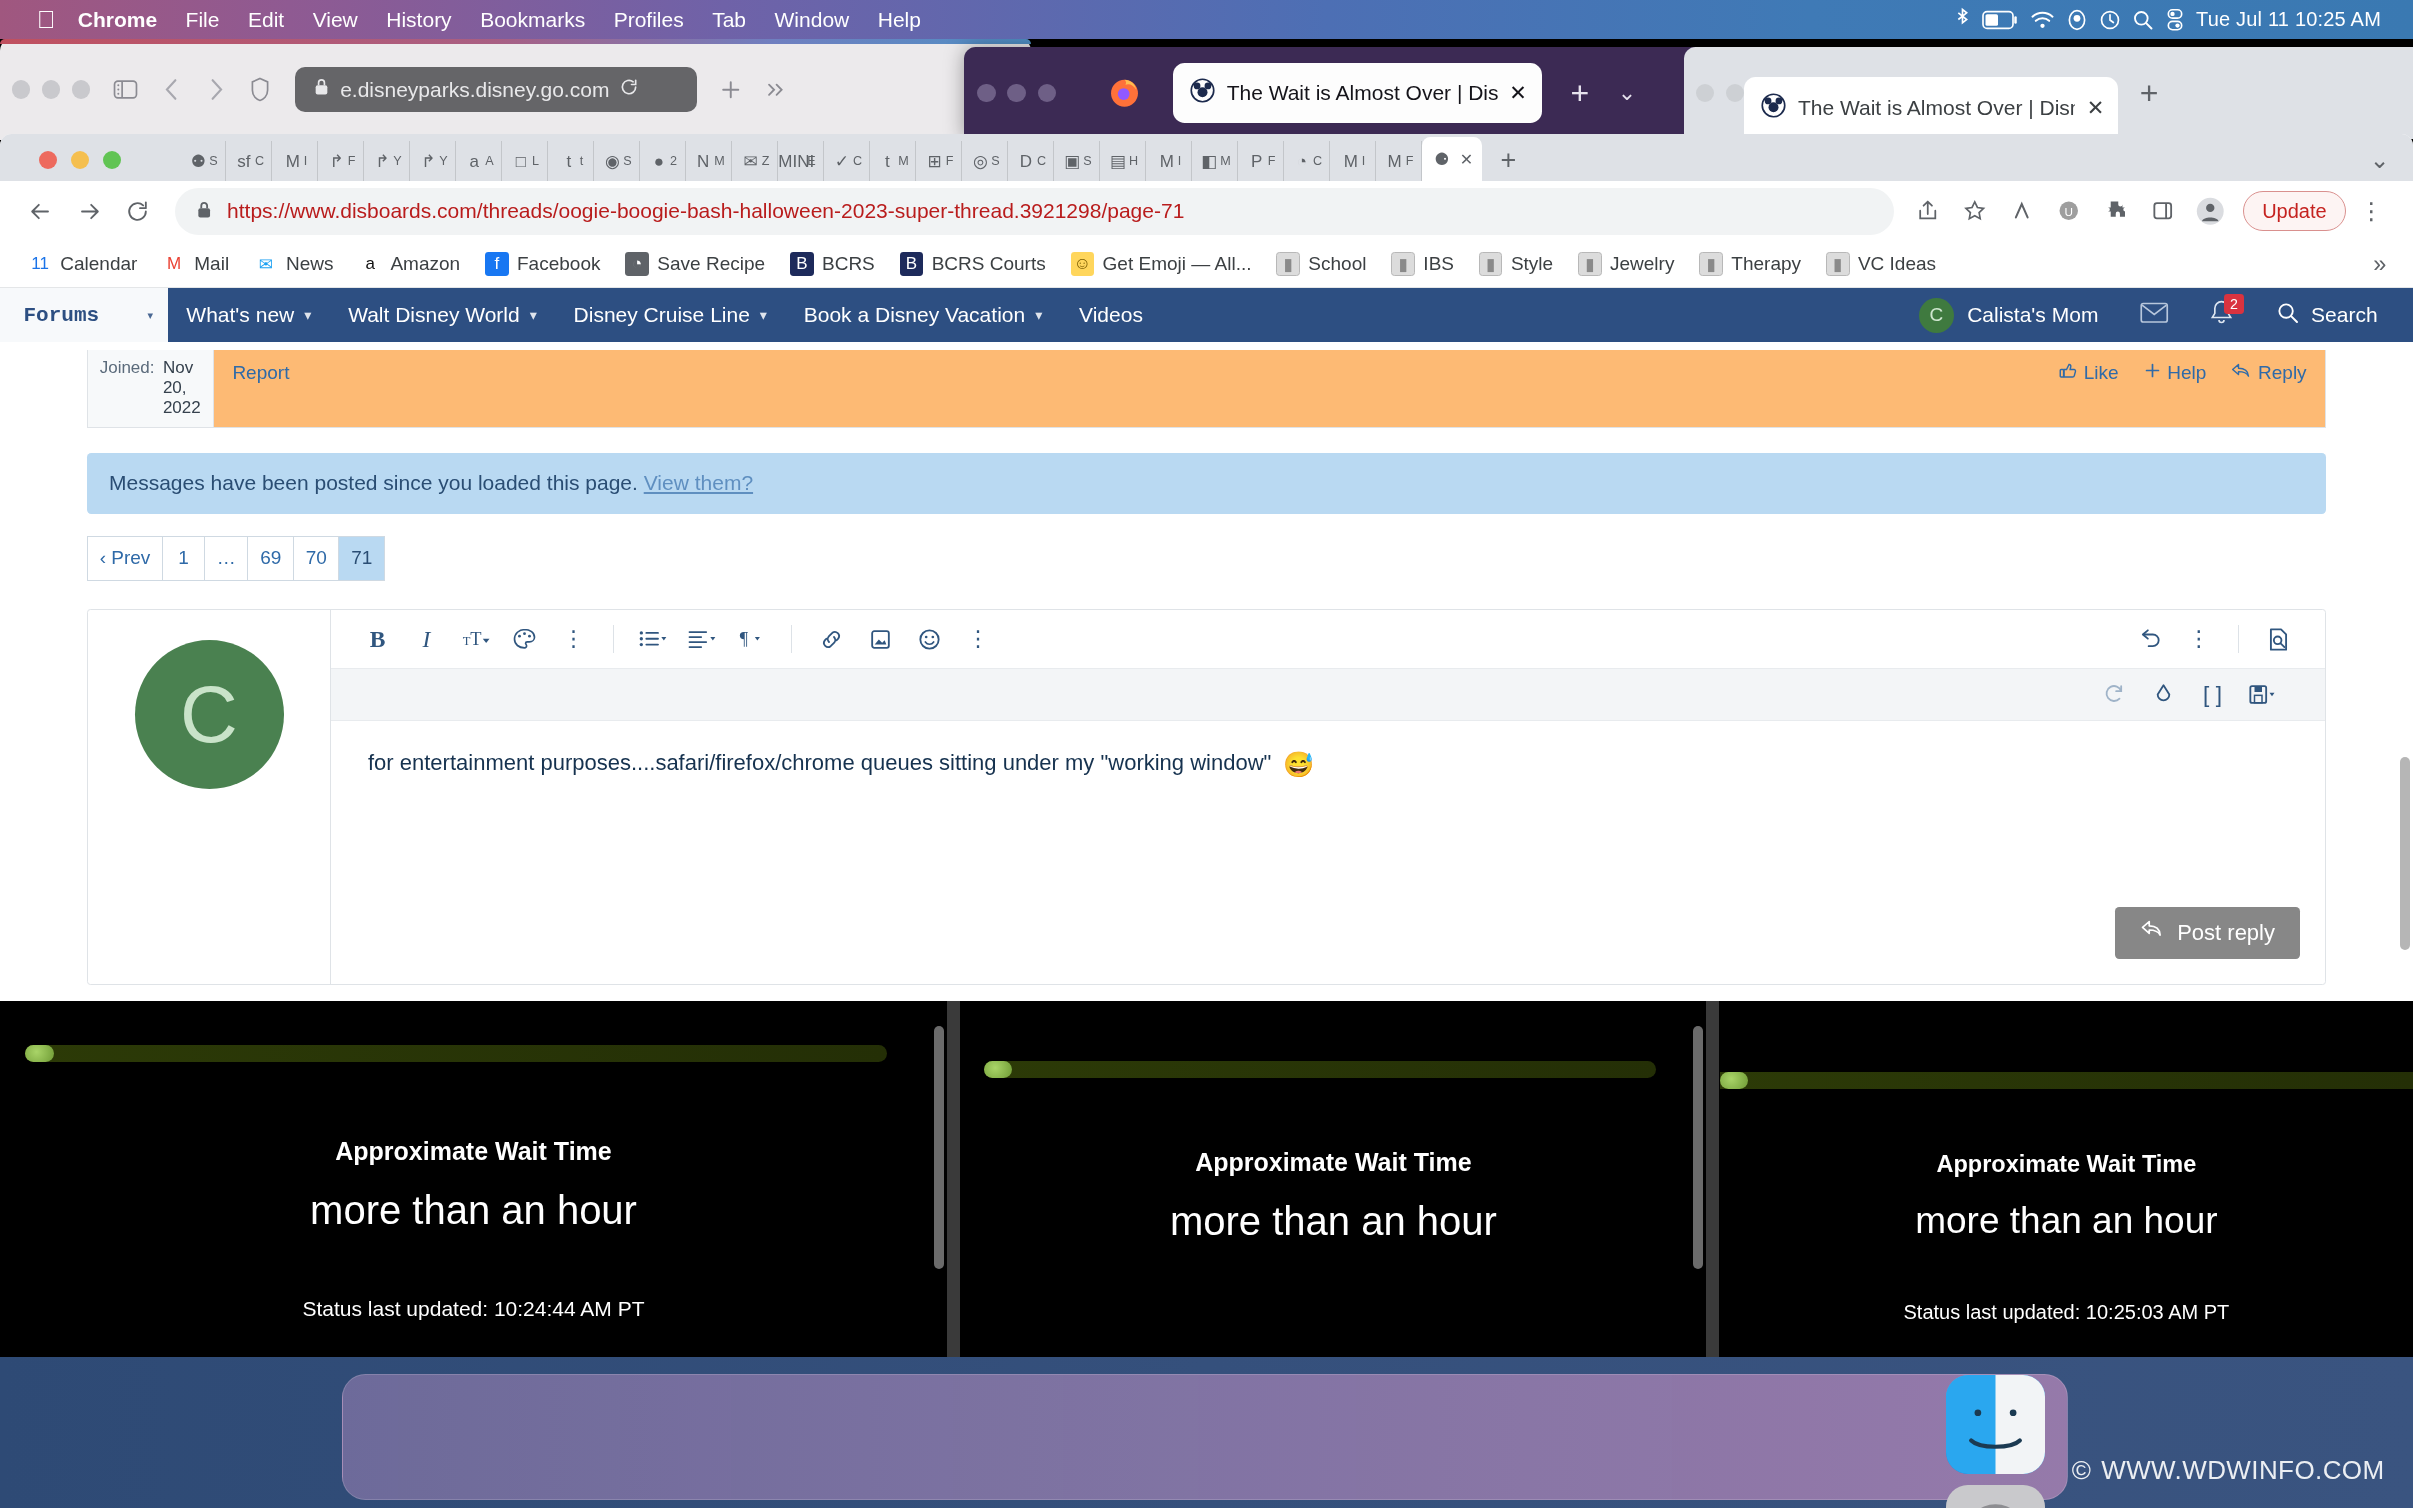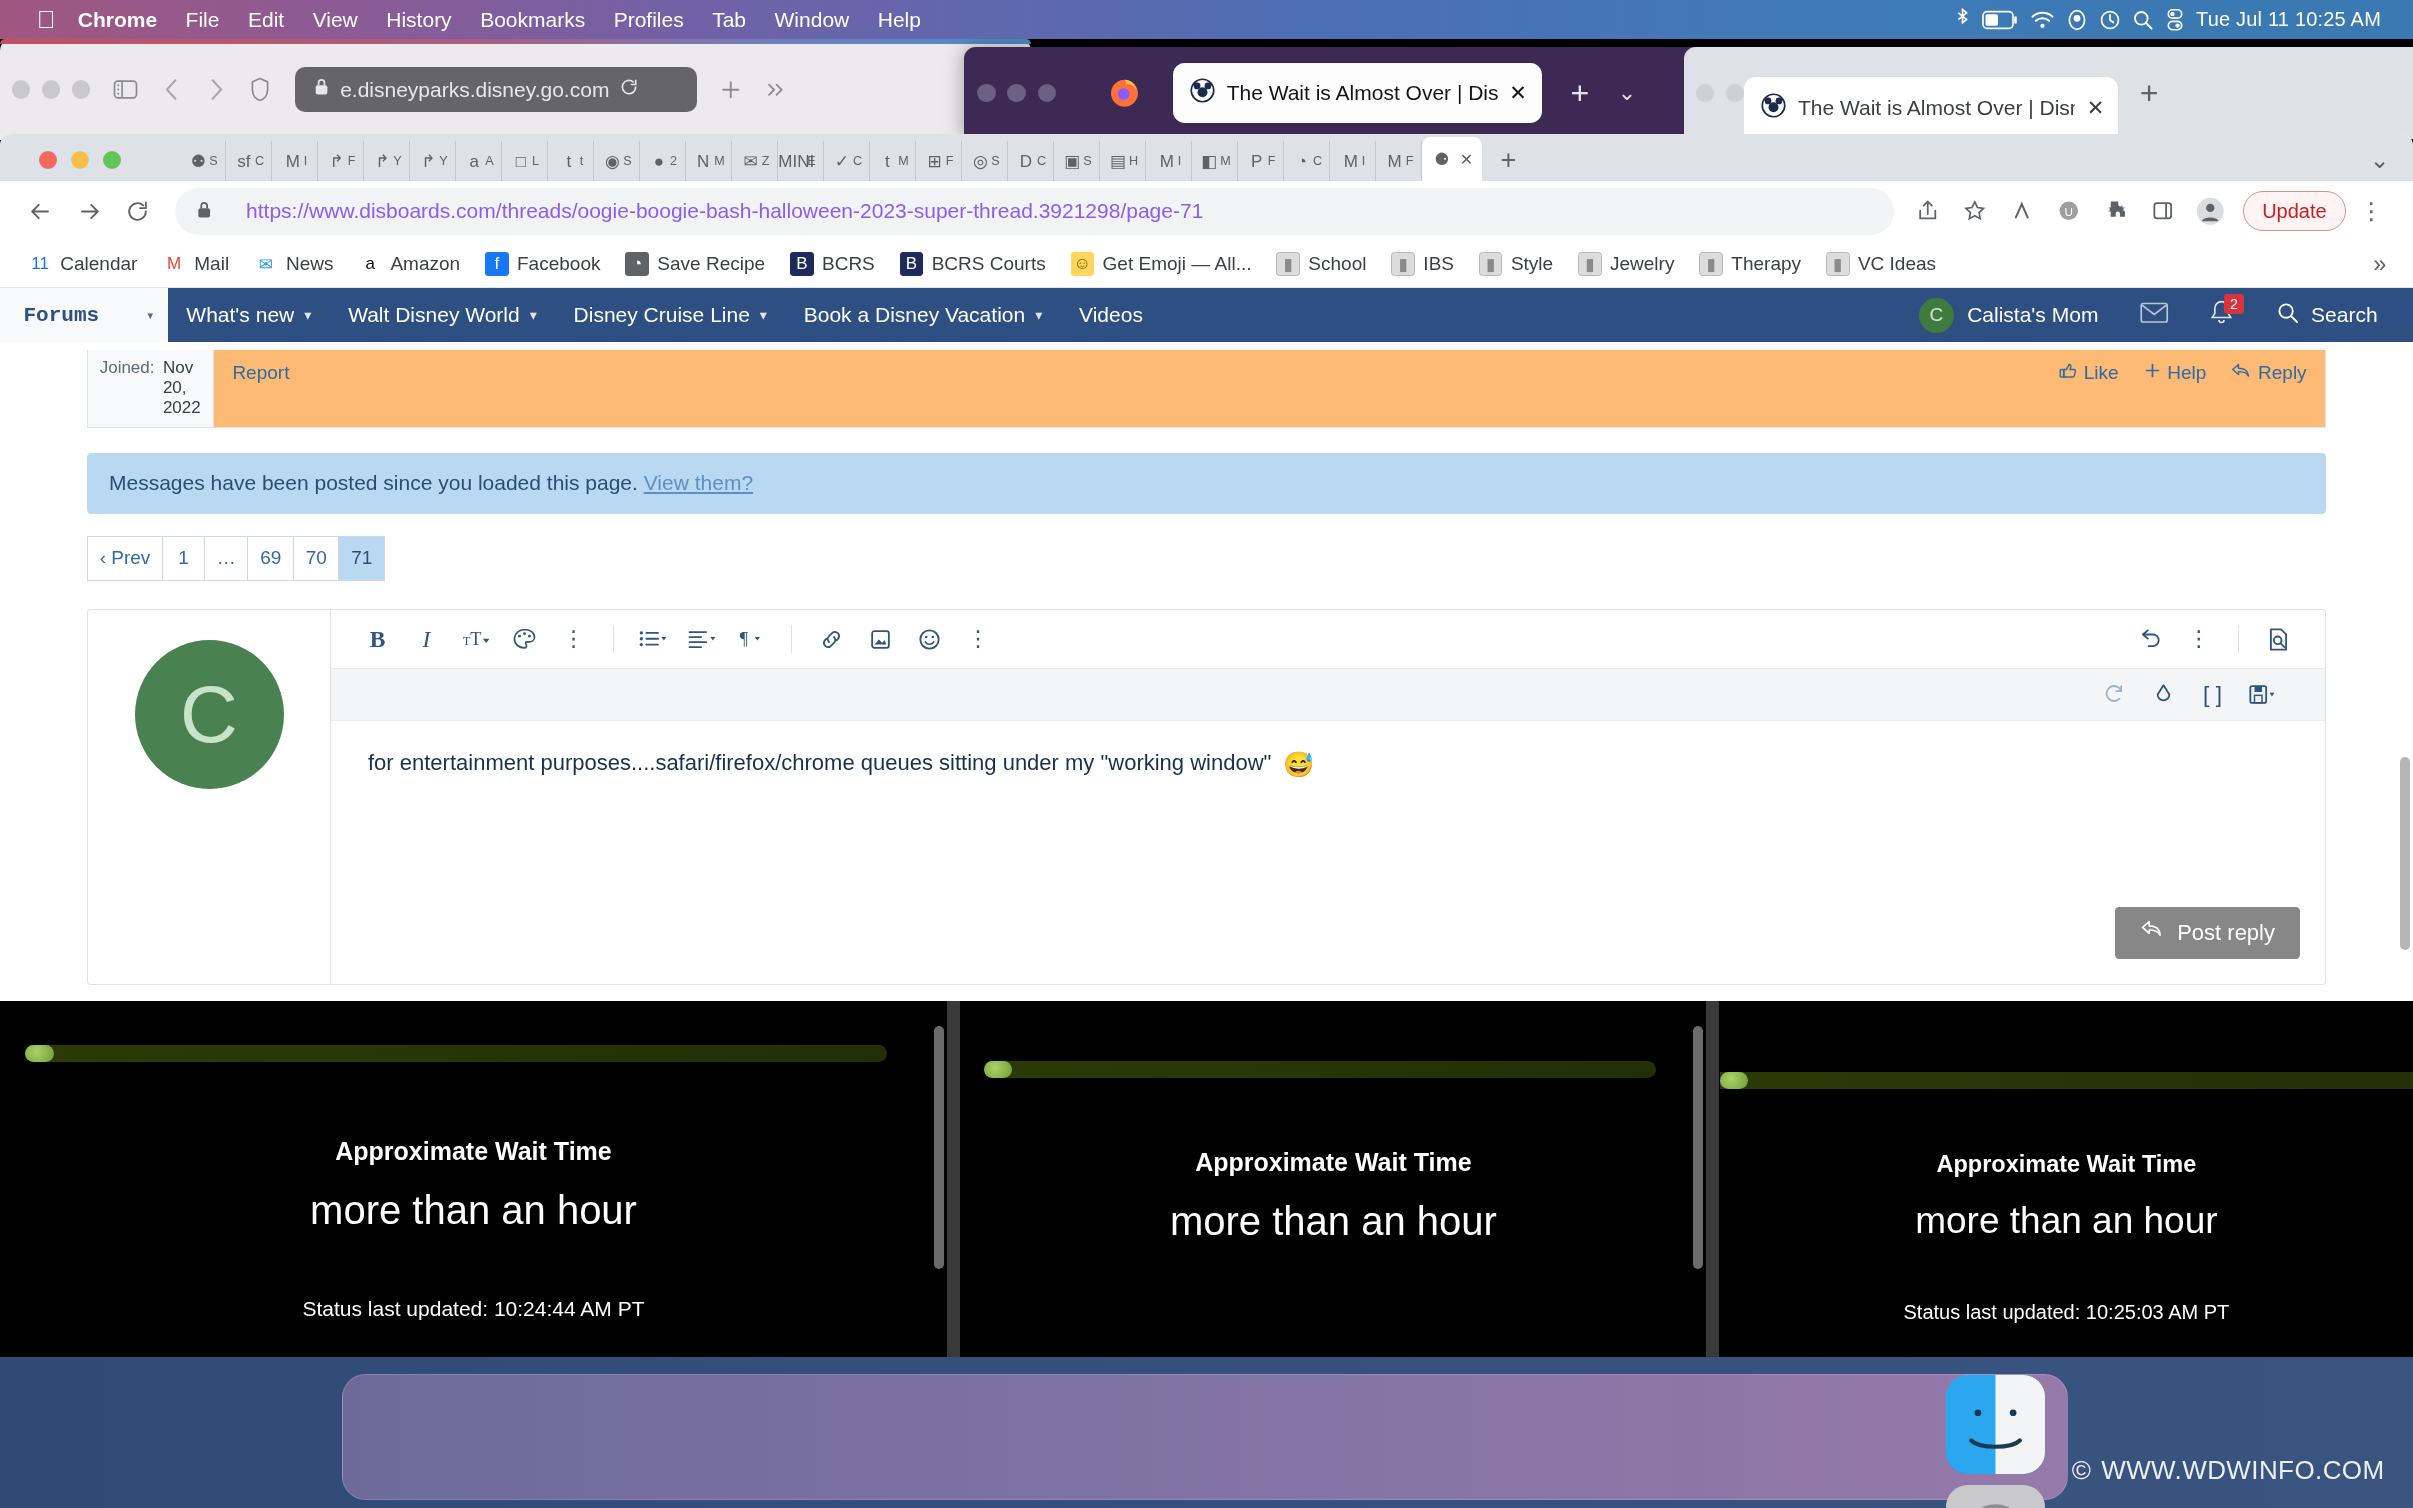--- a/index.html
+++ b/index.html
@@ -107,21 +107,21 @@
   .cr-newtab { font-size: 27px; color: #5f6368; margin: 0 17px 5px 18.4px; }
   .cr-expand { margin-left: auto; margin-right: 23.5px; margin-bottom: 6.7px; font-size: 23.5px; color: #5f6368; }
 
   .cr-toolbar { height: 60px; background: #fff; display: flex; align-items: center; padding: 0 18.4px; gap: 3.4px; }
   .navbtn { width: 45px; height: 45px; display: flex; align-items: center; justify-content: center;
     color: #5f6368; font-size: 23.5px; border-radius: 50%; }
   .omnibox {
     flex: 1; height: 47px; background: #f1f3f4; border-radius: 23.5px; display: flex; align-items: center;
     padding: 0 20px; gap: 13.4px; margin-left: 11.7px; margin-right: 10px; min-width: 0;
   }
-  .omnibox .url { font-size: 21px; color: #8b5cf6; white-space: nowrap; overflow: hidden; margin-left: 19px; }
+  .omnibox .url { font-size: 21px; color: #b91c1c; white-space: nowrap; overflow: hidden; }
   .tb-icons { display: flex; align-items: center; gap: 5px; }
   .tb-ico { width: 42px; height: 42px; display: flex; align-items: center; justify-content: center; color: #5f6368; }
   .update-btn {
     border: 1.3px solid #d9908e; color: #c5221f; border-radius: 23.5px; height: 40px; display: flex;
     align-items: center; padding: 0 18.4px; font-size: 20px; margin-left: 8.4px; background: #fdf4f3;
   }
   .kebab { color: #5f6368; font-size: 23.5px; margin: 0 11.7px 0 10px; letter-spacing: 0; }
 
   .cr-bookmarks { height: 47px; background: #fff; display: flex; align-items: center; padding: 0 18.4px; gap: 5px;
     border-bottom: 0.8px solid #e4e6e8; }

